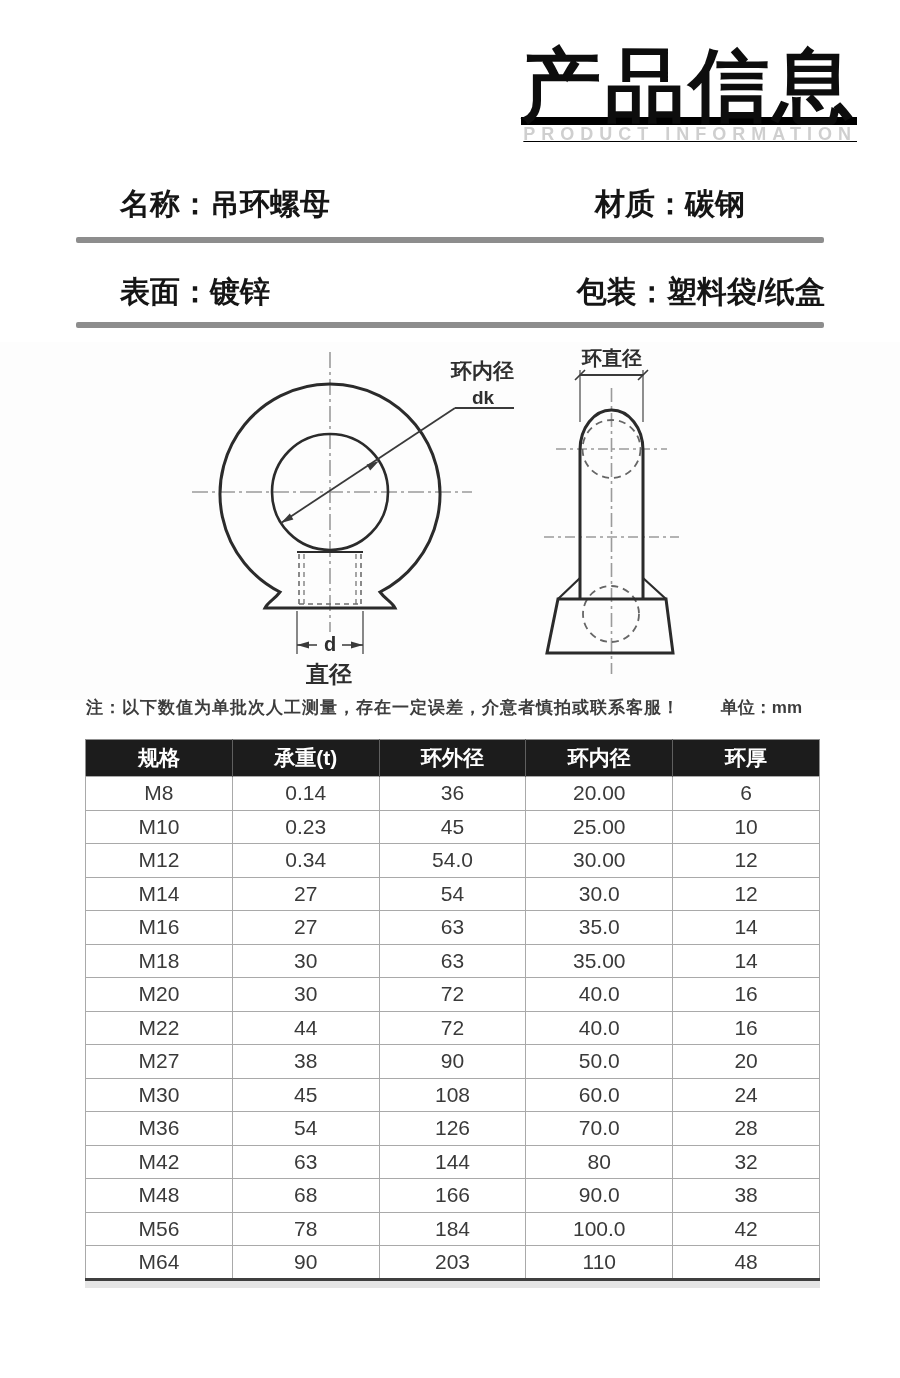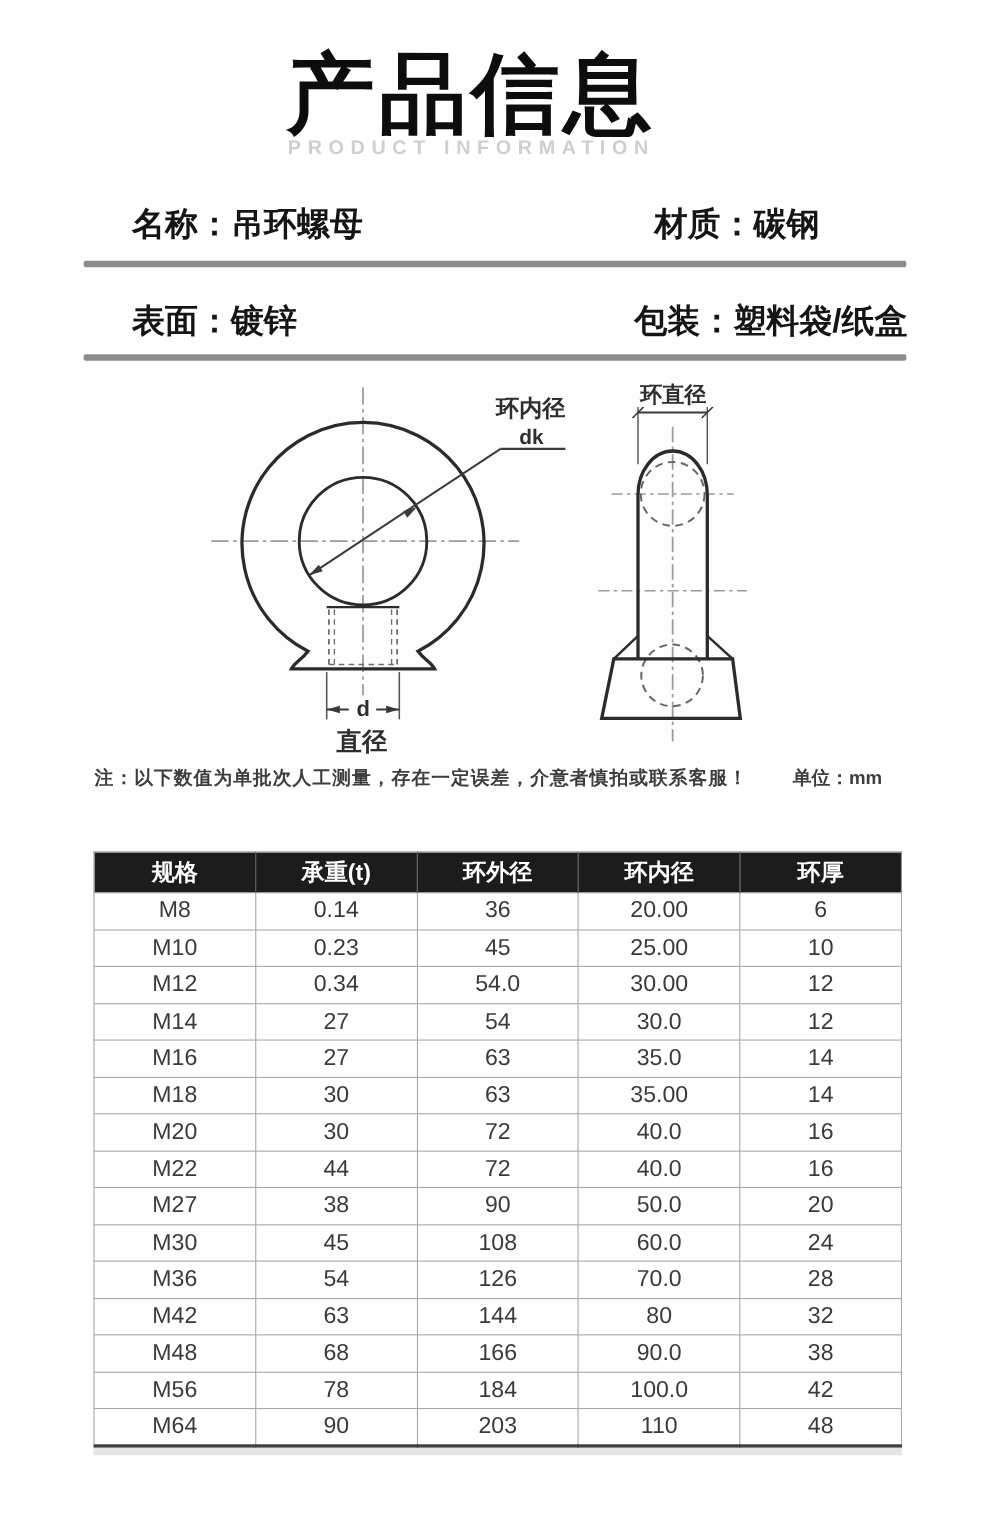--- a/index.html
+++ b/index.html
@@ -1,19 +1,19 @@
 <!DOCTYPE html>
 <html><head>
 <meta charset="utf-8">
 <style>
   * { margin:0; padding:0; box-sizing:border-box; }
   body { background:#ffffff; font-family:"Liberation Sans", sans-serif; }
   .page { position:relative; width:900px; height:1378px; background:#ffffff; overflow:hidden; margin:0 auto; }
 
-  .title-block { position:absolute; top:42px; left:0; width:857px; text-align:center; }
+  .title-block { position:absolute; top:42px; left:0; width:857px; text-align:right;text-decoration:underline; }
   .title { font-size:80px; font-weight:900; color:#0d0d0d; letter-spacing:4px; line-height:1.1; }
   .subtitle { margin-top:-6px; font-size:18px; font-weight:700; letter-spacing:6px; color:#cfcfcf; }
 
   .spec-row { position:absolute; left:80px; width:745px; display:flex; }
   .spec-row.r1 { top:184px; }
   .spec-row.r2 { top:272px; }
   .spec-item { font-size:30px; font-weight:600; color:#151515; white-space:nowrap;margin-left:40px; }
   .spec-item.left { width:435px; }
   .spec-item.right { flex:1; }
 
@@ -23,21 +23,21 @@
 
   .diagram { position:absolute; top:342px; left:0; width:900px; height:358px; background:#fdfdfd; }
   .front-svg { position:absolute; left:80px; top:0; }
   .side-svg  { position:absolute; left:500px; top:0; }
   .dwg-label { font-family:"Liberation Sans", sans-serif; font-weight:700; fill:#2e2e2e; }
 
   .note-row { position:absolute; top:696px; left:86px; width:716px; display:flex; justify-content:space-between; align-items:baseline; }
   .note-text { font-size:17px; font-weight:600; color:#3d3d3d; letter-spacing:1px; }
   .unit-label { font-size:17px; font-weight:600; color:#3d3d3d; }
 
-  table.size-table { position:absolute; top:774px; left:85px; width:735px; border-collapse:collapse; table-layout:fixed;
+  table.size-table { position:absolute; top:739px; left:85px; width:735px; border-collapse:collapse; table-layout:fixed;
     box-shadow:0 7px 0 rgba(0,0,0,0.10); border:1px solid #8f8f8f; border-bottom:3px solid #3f3f3f; }
   table.size-table th { background:#1c1c1c; color:#ffffff; font-size:21px; font-weight:700; height:37px;
     border-right:1px solid #5f5f5f; text-align:center; }
   table.size-table th:last-child { border-right:none; }
   table.size-table td { background:#ffffff; color:#3a3a3a; font-size:21px; font-weight:500; height:33.5px;
     text-align:center; border:1px solid #a9a9a9; }
 </style>
 </head>
 <body>
 

